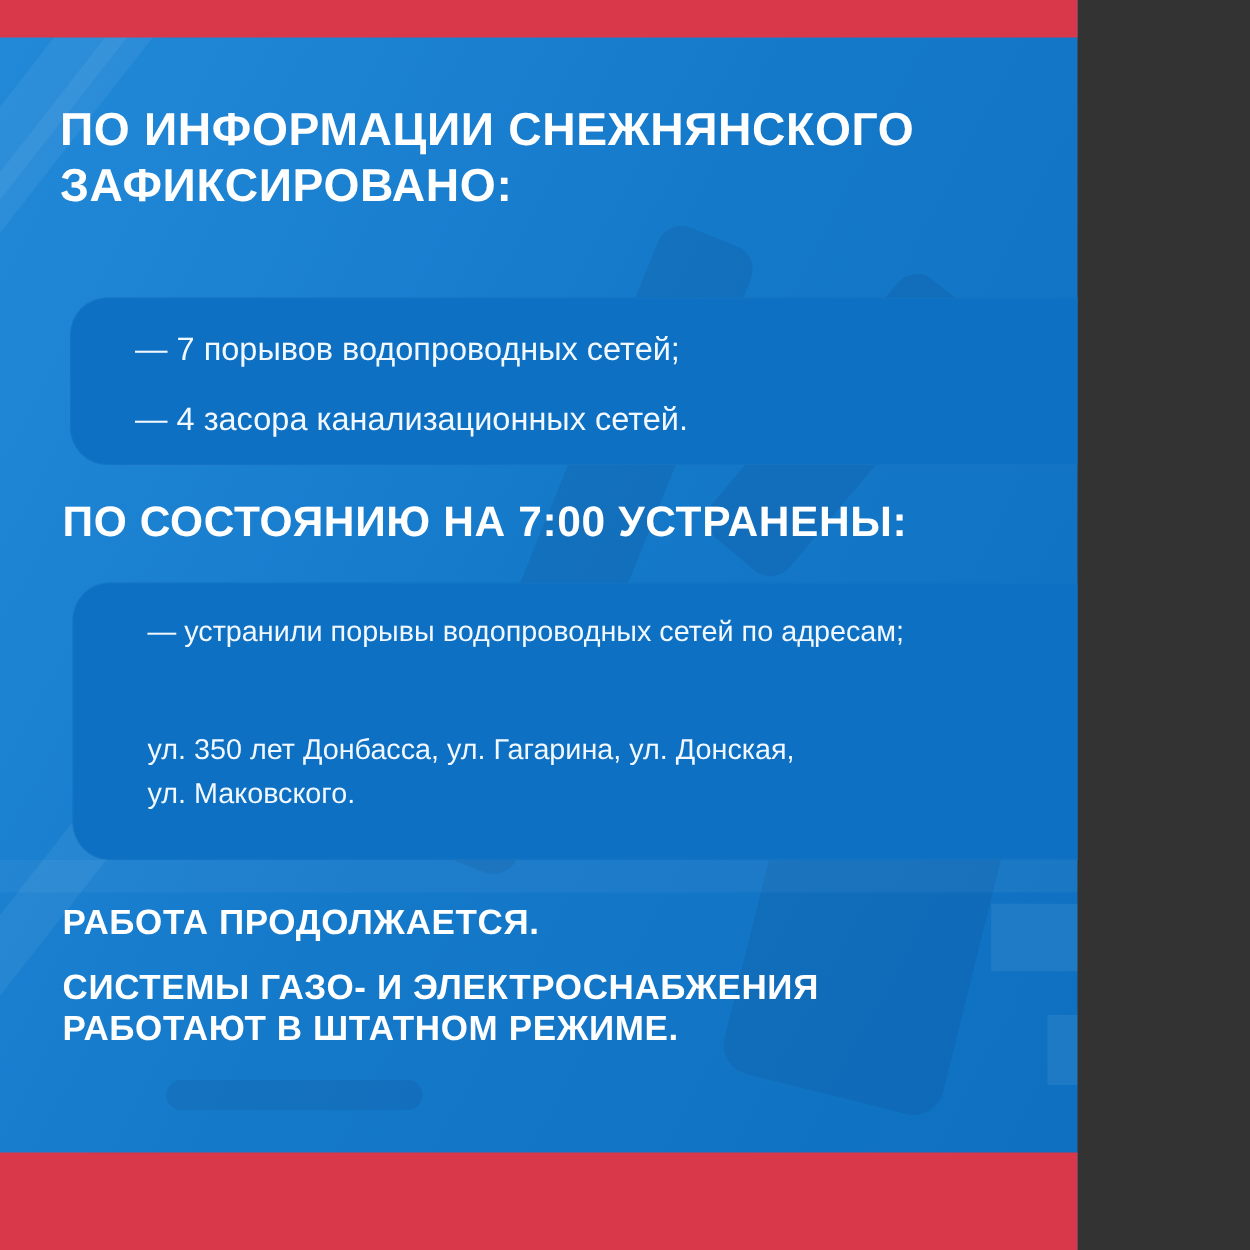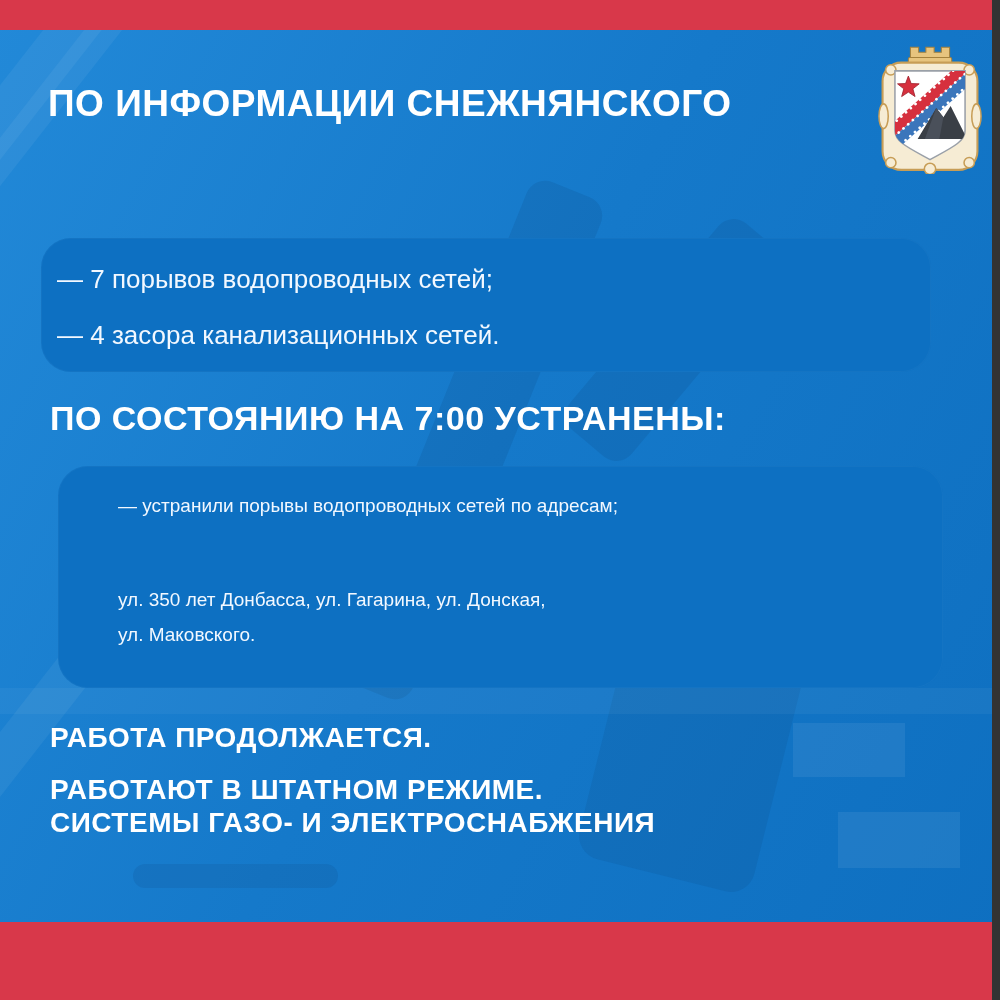--- a/index.html
+++ b/index.html
@@ -1,18 +1,18 @@
 <!DOCTYPE html>
 <html><head>
 <meta charset="utf-8">
 <style>
   html,body{margin:0;padding:0;background:#333;}
   .poster{
     position:relative;
-    width:992px;height:1000px;
+    width:862px;height:1000px;
     overflow:hidden;
     background:linear-gradient(118deg,#2289d8 0%,#1579ca 48%,#0e6fc0 100%);
     font-family:"Liberation Sans", sans-serif;
     color:#ffffff;
   }
   
   .bar{position:absolute;left:0;width:1000px;background:#d8384a;}
   .bar.top{top:0;height:30px;}
   .bar.bottom{top:922px;height:78px;}
 
@@ -30,25 +30,25 @@
   .h2{
     position:absolute;left:50px;top:399px;
     font-size:34px;font-weight:700;letter-spacing:0.5px;
   }
 
   
   .panel{
     position:absolute;background:#0d70c2;border-radius:30px;
     box-shadow:0 0 0 1px rgba(255,255,255,0.03) inset;
   }
-  .panel1{left:41px;top:238px;width:890px;height:134px;padding:26px 30px 0 16px;box-sizing:border-box;}
+  .panel1{left:56px;top:238px;width:890px;height:134px;padding:26px 30px 0 52px;box-sizing:border-box;}
   .panel2{left:58px;top:466px;width:885px;height:222px;padding:22px 30px 0 60px;box-sizing:border-box;}
   .panel p{margin:0;font-size:26px;line-height:30px;color:#f2f8ff;}
   .panel1 p + p{margin-top:26px;}
-  .panel2 p{font-size:19px;line-height:35px;}
+  .panel2 p{font-size:23px;line-height:35px;}
   .panel2 p + p{margin-top:24px;}
 
   
   .f1{position:absolute;left:50px;top:722px;font-size:28px;font-weight:700;letter-spacing:0.5px;text-align:center;}
   .f2{position:absolute;left:50px;top:773px;font-size:28px;font-weight:700;letter-spacing:0.5px;line-height:33px;}
 
   .emblem{position:absolute;left:878px;top:42px;width:104px;height:132px;}
 </style>
 </head>
 <body>
@@ -104,20 +104,21 @@
 
       <path d="M29,33 L31.7,40.3 L39.5,40.6 L33.4,45.4 L35.5,52.9 L29,48.6 L22.5,52.9 L24.6,45.4 L18.5,40.6 L26.3,40.3 Z" fill="#d6303e" stroke="#9e1f2b" stroke-width="0.8"></path>
 
       <polygon points="38,94 56,64 63,73 70,62 86,94" fill="#3a3f46"></polygon>
       <polygon points="56,64 63,73 59,94 45,94" fill="#4a505a"></polygon>
     </g>
   </svg>
 
   <div class="h1">
     <div>ПО ИНФОРМАЦИИ СНЕЖНЯНСКОГО</div>
+    <div>ЗАФИКСИРОВАНО:</div>
   </div>
 
   <div class="panel panel1">
     <p>— 7 порывов водопроводных сетей;</p>
     <p>— 4 засора канализационных сетей.</p>
   </div>
 
   <div class="h2">ПО СОСТОЯНИЮ НА 7:00 УСТРАНЕНЫ:</div>
 
   <div class="panel panel2">
@@ -126,17 +127,17 @@
     </p>
     <p>
       <br>
       <span>ул. 350 лет Донбасса, ул. Гагарина, ул. Донская,</span><br>
       <span>ул. Маковского.</span>
     </p>
   </div>
 
   <div class="f1">РАБОТА ПРОДОЛЖАЕТСЯ.</div>
   <div class="f2">
+    <div>СИСТЕМЫ ГАЗО- И ЭЛЕКТРОСНАБЖЕНИЯ</div>
     <div>РАБОТАЮТ В ШТАТНОМ РЕЖИМЕ.</div>
-    <div>СИСТЕМЫ ГАЗО- И ЭЛЕКТРОСНАБЖЕНИЯ</div>
   </div>
 
 </div>
 
 </body></html>

